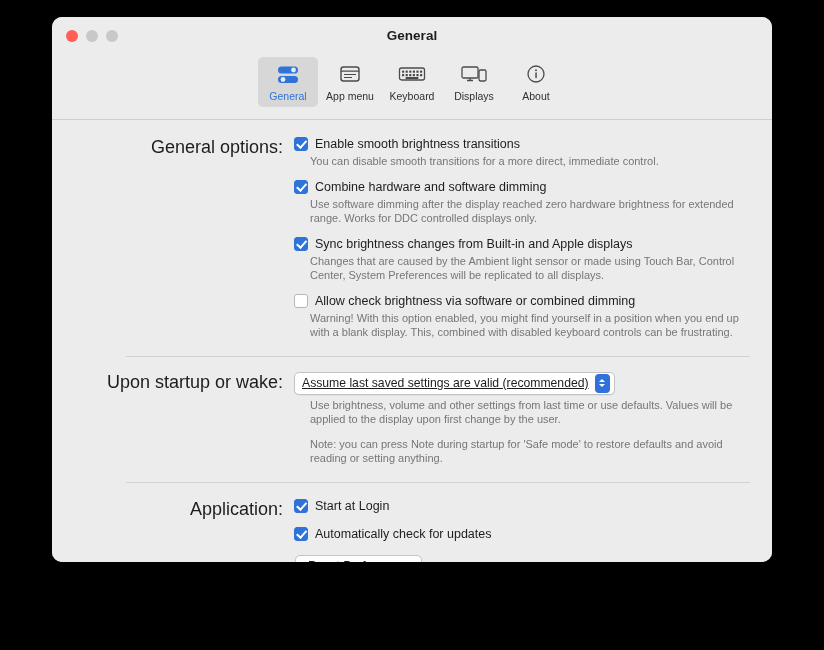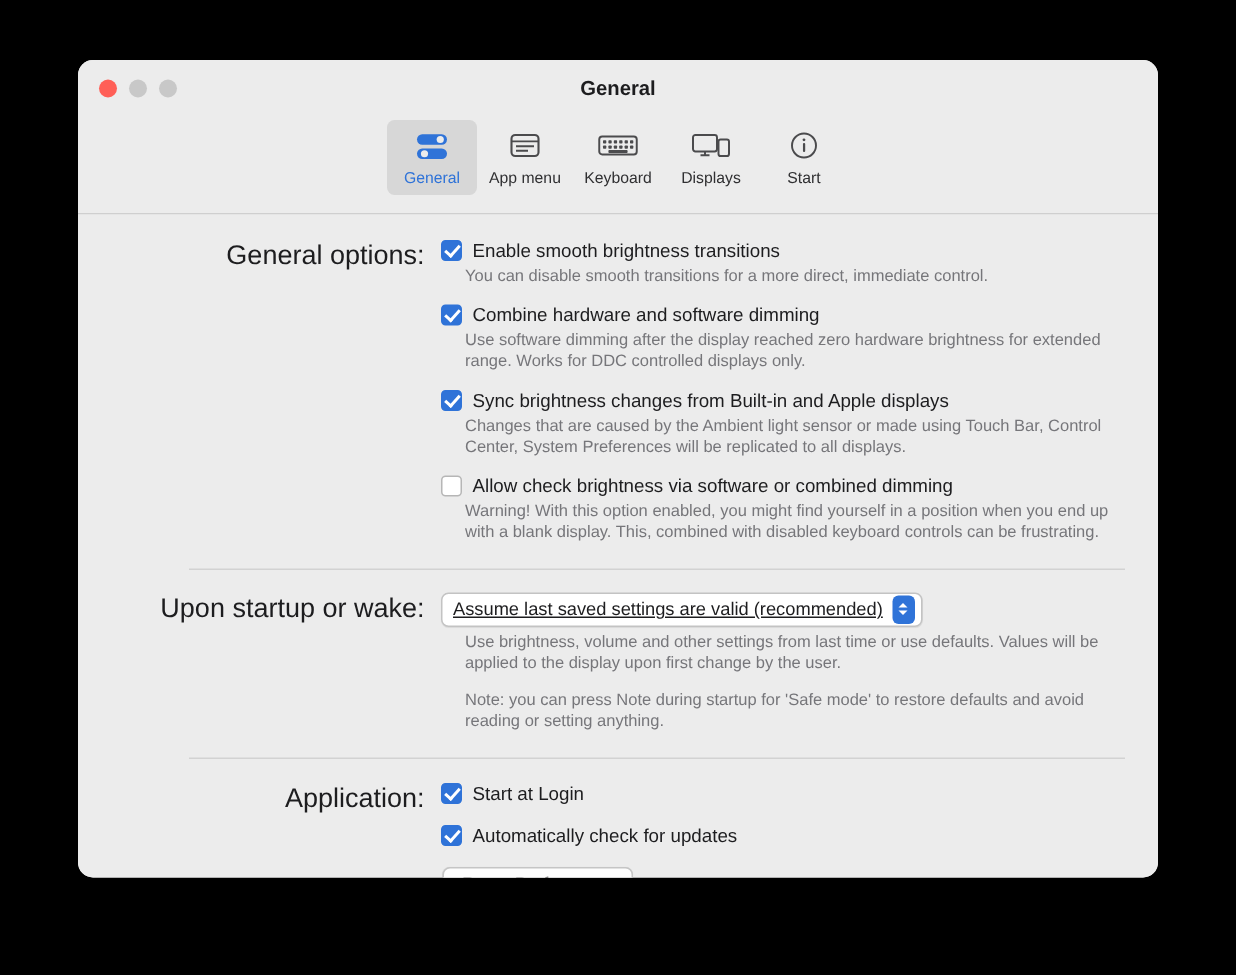--- a/index.html
+++ b/index.html
@@ -14,21 +14,21 @@
 
   #root {
     position: relative;
     width: 824px;
     height: 650px;
   }
 
   .window {
     position: absolute;
     left: 52px;
-    top: 40px;
+    top: 17px;
     width: 720px;
     height: 545px;
     background: #ececec;
     border-radius: 10px;
     box-shadow: 0 14px 42px rgba(0,0,0,0.75);
     overflow: hidden;
     display: flex;
     flex-direction: column;
   }
 
@@ -326,21 +326,21 @@
       </div>
 
       <div class="tb-item">
         <span class="tb-icon">
           <svg width="26" height="22" viewBox="0 0 26 22">
             <circle cx="13" cy="11" r="8" fill="none" stroke="currentColor" stroke-width="1.3"></circle>
             <circle cx="13" cy="7.2" r="0.95" fill="currentColor"></circle>
             <rect x="12.3" y="9.3" width="1.5" height="6" rx="0.7" fill="currentColor"></rect>
           </svg>
         </span>
-        <span class="tb-label">Start</span>
+        <span class="tb-label">About</span>
       </div>
 
     </div>
 
     <div class="content">
 
       <div class="section" style="padding-top:17px;">
         <div class="sec-label">General options:</div>
         <div class="sec-body">
 

